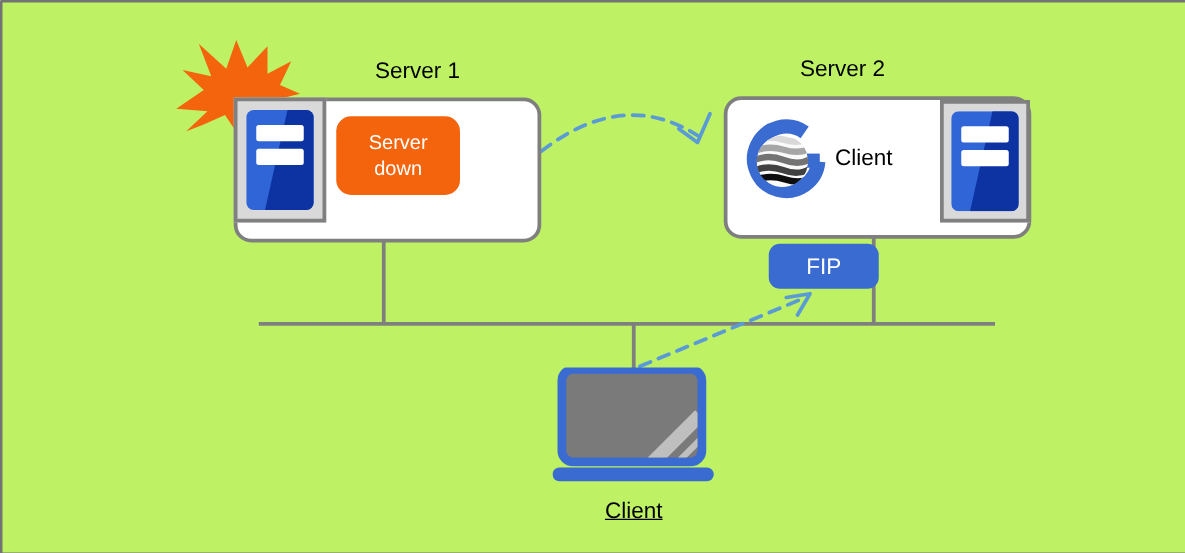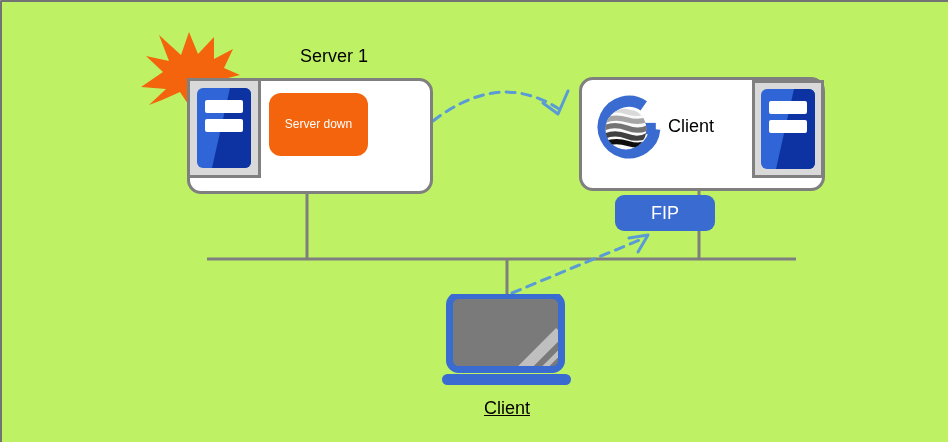--- a/index.html
+++ b/index.html
@@ -19,21 +19,21 @@
   .icon-square{
     position:absolute; background:#d9d9d9; border:3px solid #808080;
     z-index:2; display:flex; align-items:center; justify-content:center;
   }
   .title-label{
     position:absolute; font-size:18px; text-align:center; color:#000; z-index:2;
   }
   .badge-orange{
     position:absolute; background:#f4640c; color:#fff; border-radius:12px;
     display:flex; align-items:center; justify-content:center; text-align:center;
-    font-size:12px; line-height:21px; z-index:3; padding:17px 12px; box-sizing:border-box;
+    font-size:16px; line-height:21px; z-index:3; padding:17px 12px; box-sizing:border-box;
   }
   .badge-blue{
     position:absolute; background:#3a6bd1; color:#fff; border-radius:9px;
     display:flex; align-items:center; justify-content:center;
     font-size:18px; z-index:3;
   }
   .group-row-label{
     position:absolute; font-size:18px; color:#000; z-index:3;
   }
 </style>
@@ -74,20 +74,21 @@
         <polygon points="33,0 54,0 54,80 15,80" fill="#0d33a2"></polygon>
         <rect x="8" y="12" width="38" height="13" rx="2" fill="#fff"></rect>
         <rect x="8" y="31" width="38" height="13" rx="2" fill="#fff"></rect>
       </g>
     </svg>
   </div>
 
   <div class="badge-orange" style="left:267px; top:91px; width:99px; height:63px;">Server down</div>
 
 
+  <div class="title-label" style="left:587px; top:43px; width:170px;">Server 2</div>
 
   <div class="node-box" style="left:577px; top:75px; width:240px; height:108px;"></div>
 
   <div class="icon-square" style="left:750px; top:78px; width:66px; height:92px;">
     <svg width="54" height="80" viewBox="0 0 54 80">
       <defs>
         <clipPath id="srvclip2">
             <rect x="0" y="0" width="54" height="80" rx="6"></rect>
           </clipPath>
       </defs>
@@ -115,21 +116,21 @@
         <path d="M 5 27 Q 17 21 30 25 T 53 23" fill="none" stroke="#a6a6a6" stroke-width="5"></path>
         <path d="M 5 34 Q 17 28 30 33 T 53 31" fill="none" stroke="#737373" stroke-width="5"></path>
         <path d="M 6 42 Q 17 36 30 41 T 53 38" fill="none" stroke="#404040" stroke-width="5"></path>
         <path d="M 7 49 Q 18 44 31 48 T 52 46" fill="none" stroke="#0d0d0d" stroke-width="5"></path>
       </g>
     </svg>
   </div>
 
   <div class="group-row-label" style="left:666px; top:114px;">Client</div>
 
-  <div class="badge-blue" style="left:613px; top:193px; width:100px; height:36px;">FIP</div>
+  <div class="badge-blue" style="left:613px; top:193px; width:88px; height:36px;">FIP</div>
 
   <div class="abs" style="left:440px; top:292px; z-index:1;">
     <svg width="130" height="95" viewBox="0 0 130 95">
       <defs>
         <clipPath id="scrclip">
             <rect x="11" y="5" width="105" height="67" rx="4"></rect>
           </clipPath>
       </defs>
       <rect x="7.5" y="1.5" width="112" height="74" rx="9" fill="#7a7a7a" stroke="#3a6bd1" stroke-width="7"></rect>
       <g clip-path="url(#scrclip)">

